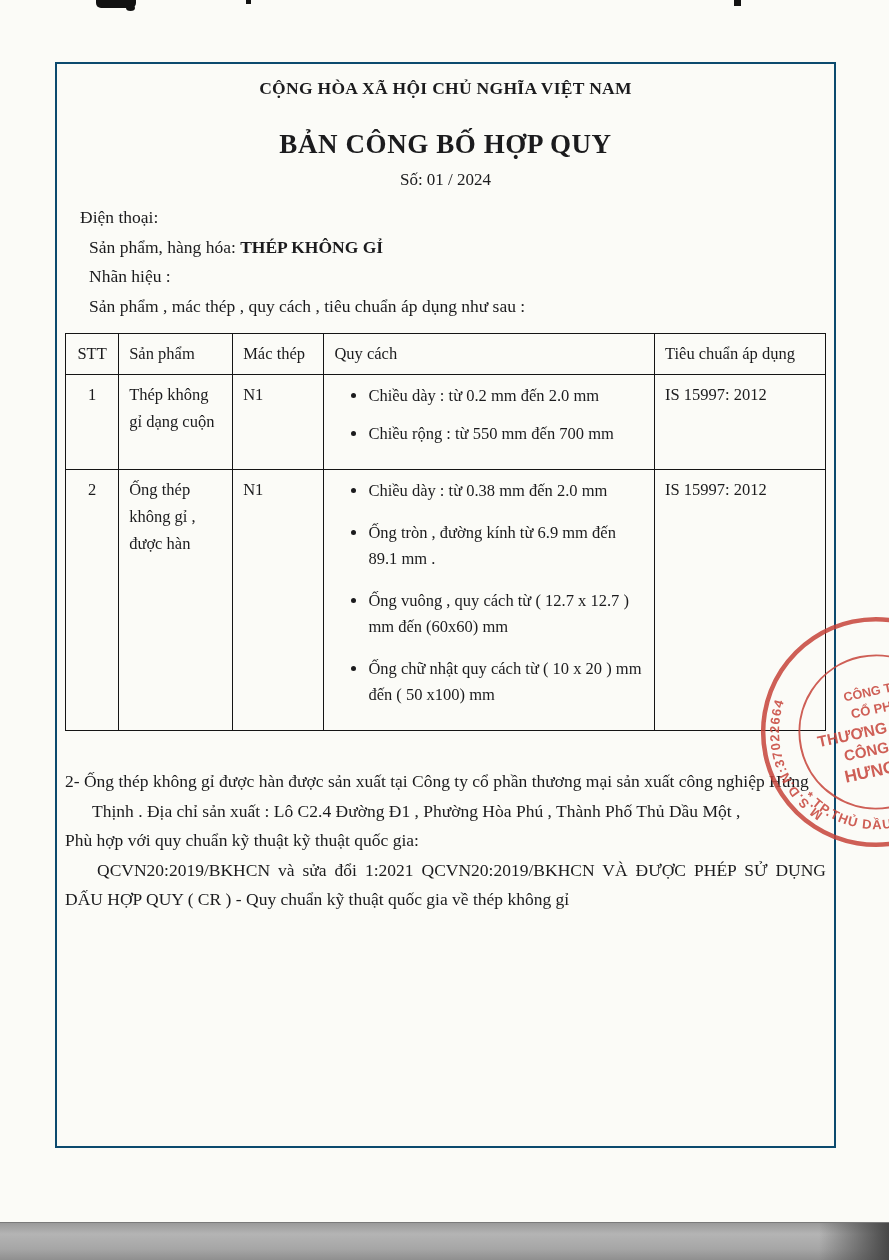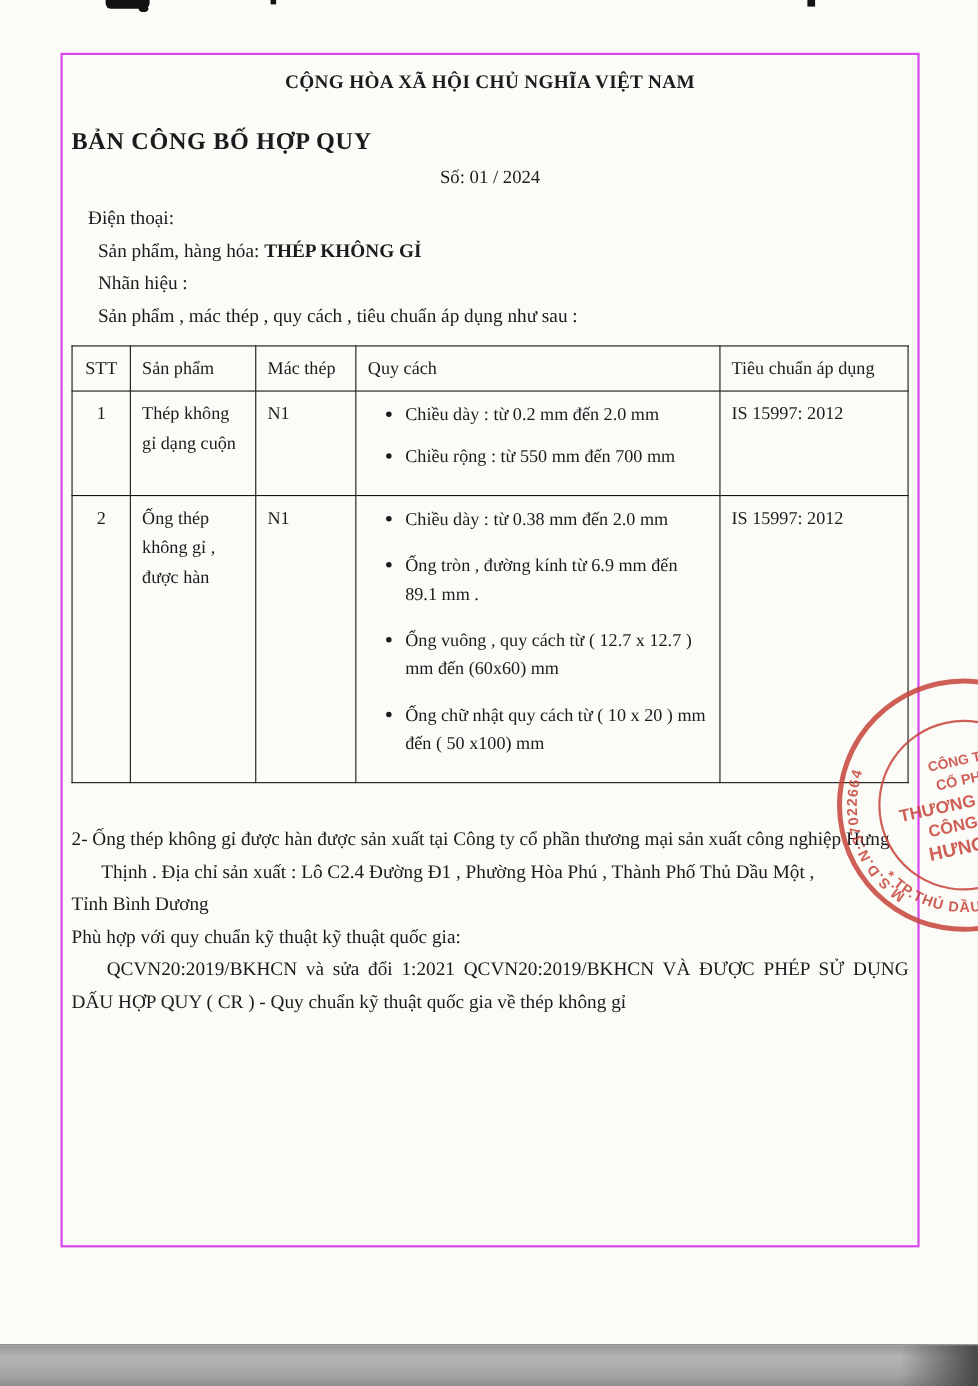--- a/index.html
+++ b/index.html
@@ -15,34 +15,34 @@
 
   
   .artifact { position:absolute; background:#121212; }
   .artifact.a1 { left:96px;  top:0;   width:40px; height:8px; border-radius:0 0 5px 5px; }
   .artifact.a2 { left:126px; top:5px; width:9px;  height:6px; border-radius:50%; }
   .artifact.a3 { left:246px; top:0;   width:5px;  height:4px; }
   .artifact.a4 { left:734px; top:0;   width:7px;  height:6px; }
 
   
   .doc-border {
-    position:absolute; left:55px; top:48px;
+    position:absolute; left:55px; top:62px;
     width:781px; height:1086px;
-    border:2px solid #d946ef; box-sizing:border-box;
+    border:2px solid #0c4a6e; box-sizing:border-box;
     padding:14px 8px 0 8px;
     color:#1b1b1d;
   }
 
   .national-title { text-align:center; font-weight:bold; font-size:17.5px; letter-spacing:.3px; }
   .motto-wrap { text-align:center; margin-top:5px; }
   .motto {
     display:inline-block; font-weight:bold; font-size:16.5px;
     border-bottom:2px solid #141414; padding:0 14px 3px; word-spacing:2px;
   }
-  .doc-title { text-align:left; font-size:22px; font-weight:bold; margin:30px 0 0; letter-spacing:.6px; }
+  .doc-title { text-align:center; font-size:27px; font-weight:bold; margin:30px 0 0; letter-spacing:.6px; }
   .doc-number { text-align:center; font-size:17px; margin-top:10px; }
 
   .info { margin-top:13px; font-size:17.5px; }
   .info p { margin:0 0 0 15px; line-height:29.5px; }
   .info p.indent { margin-left:24px; }
   .info strong { font-weight:bold; }
 
   table.spec-table {
     width:100%; border-collapse:collapse; margin-top:12px;
     font-size:16.5px;
@@ -154,21 +154,20 @@
               <li>Ống chữ nhật quy cách từ ( 10 x 20 ) mm đến ( 50 x100) mm</li>
             </ul>
           </td>
           <td>IS 15997: 2012</td>
         </tr>
       </tbody>
     </table>
 
     <div class="notes">
       <p class="note-2">2- Ống thép không gỉ được hàn được sản xuất tại Công ty cổ phần thương mại sản xuất công nghiệp Hưng Thịnh . Địa chỉ sản xuất : Lô C2.4 Đường Đ1 , Phường Hòa Phú , Thành Phố Thủ Dầu Một ,</p>
-      <p class="note-province">Tỉnh Bình Dương</p>
       <p class="note-intro">Phù hợp với quy chuẩn kỹ thuật kỹ thuật quốc gia:</p>
       <p class="note-detail">QCVN20:2019/BKHCN và sửa đổi 1:2021 QCVN20:2019/BKHCN VÀ ĐƯỢC PHÉP SỬ DỤNG DẤU HỢP QUY ( CR ) - Quy chuẩn kỹ thuật quốc gia về thép không gỉ</p>
     </div>
 
   </div>
 
   <svg class="stamp" viewBox="0 0 270 270" aria-hidden="true">
     <defs>
       <path id="arcLeft" d="M 67,203 A 96,96 0 0 1 67,67"></path>
       <path id="arcBottom" d="M 48,176 A 96,96 0 0 0 222,176"></path>

